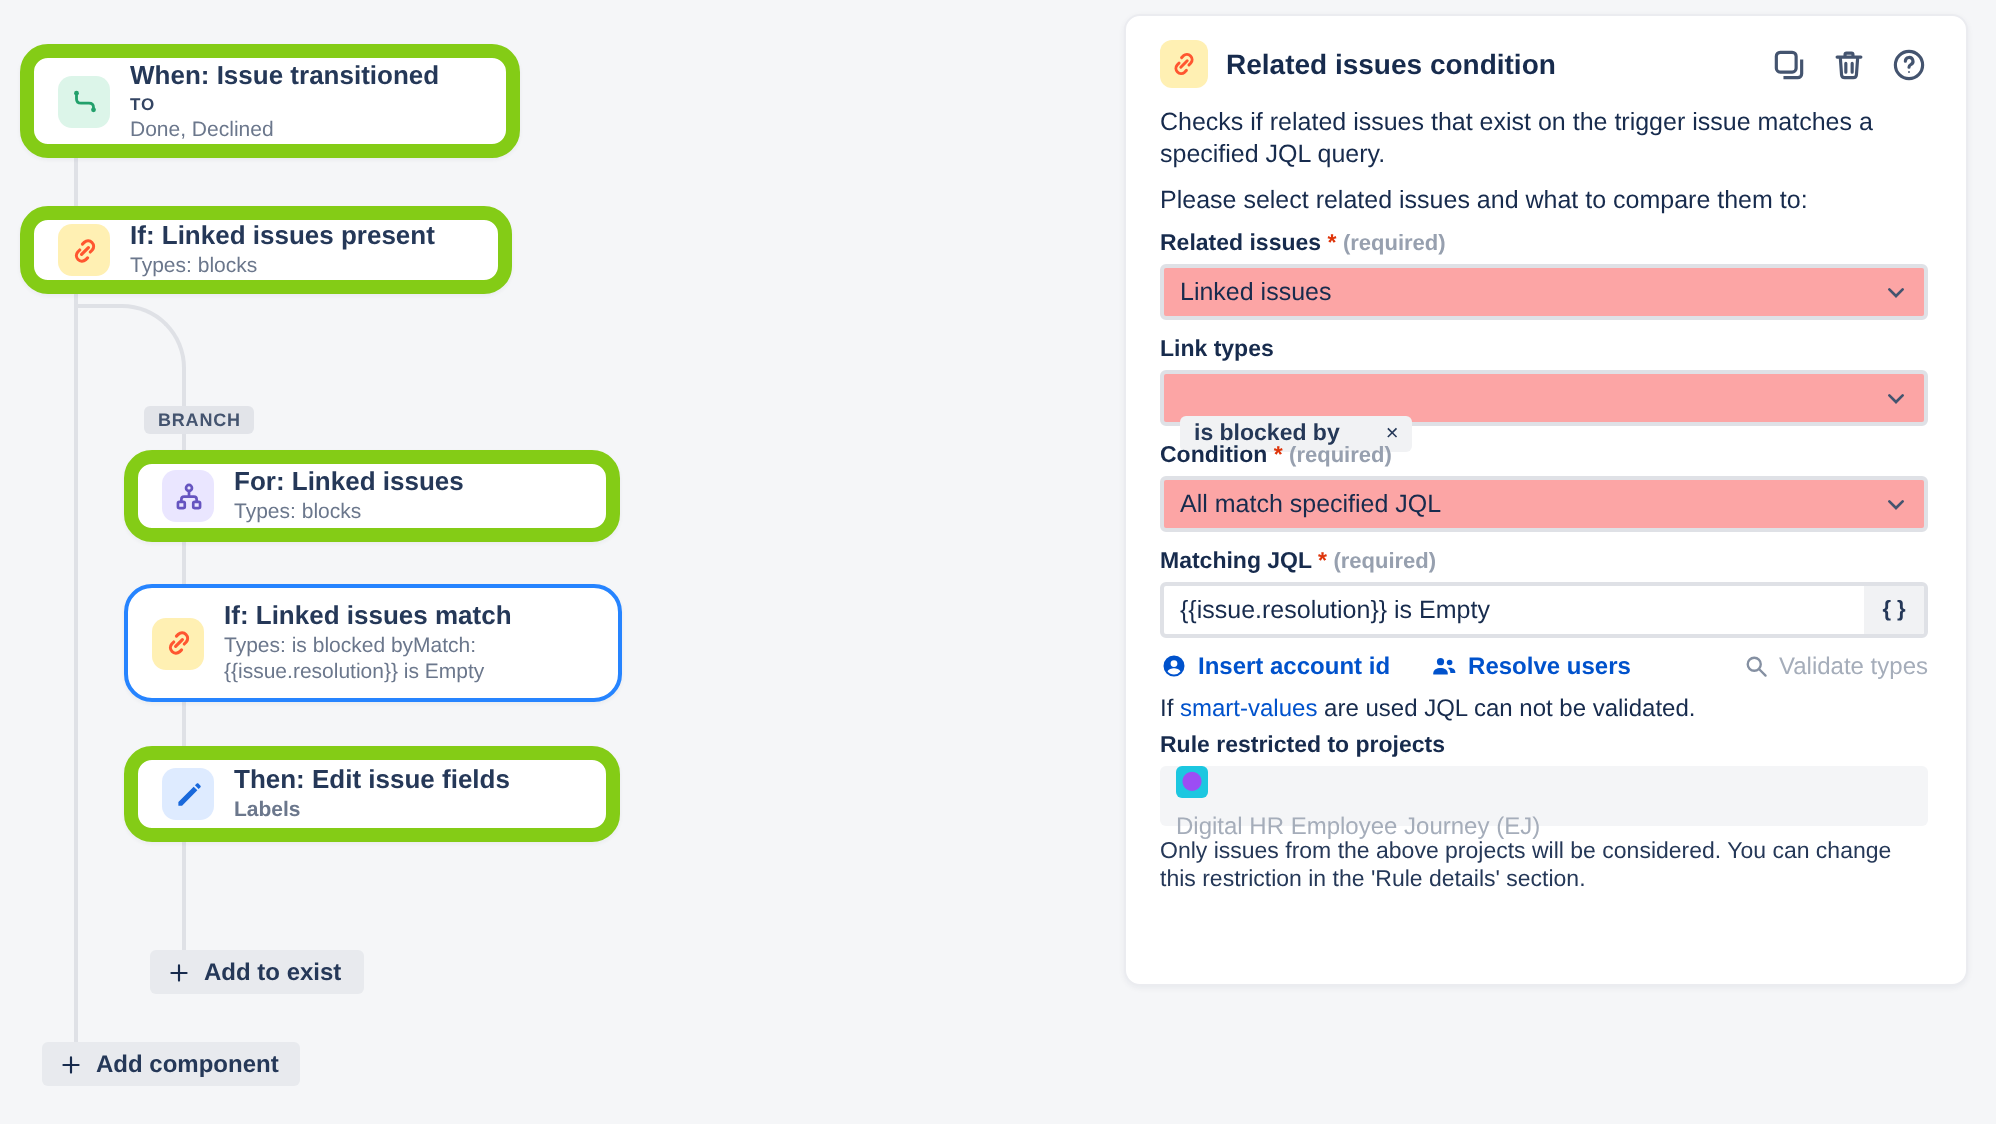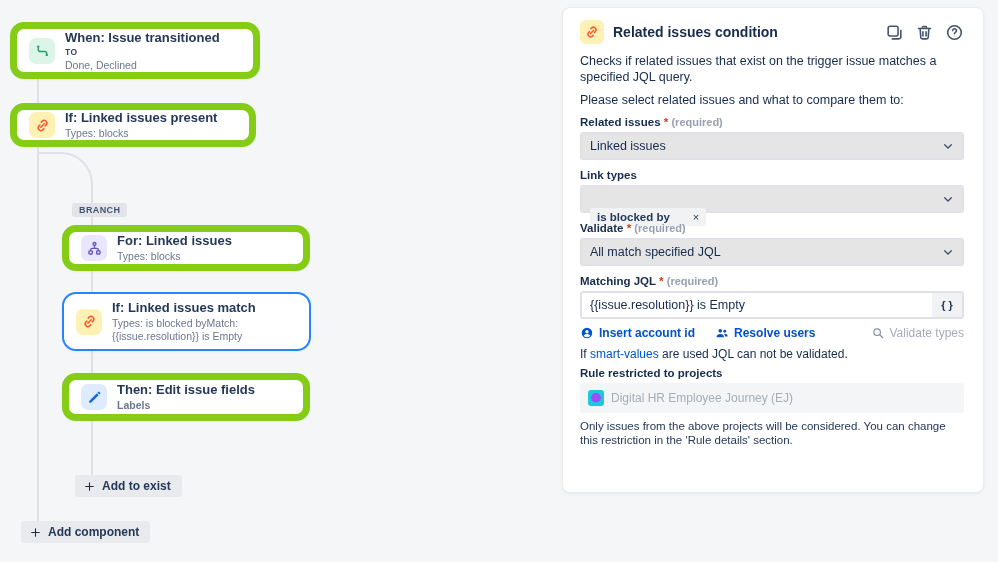--- a/index.html
+++ b/index.html
@@ -42,40 +42,40 @@
   .ptitle{font-size:14px;font-weight:bold;color:#172B4D;flex:1;}
   .pactions{display:flex;gap:11px;align-items:center;}
   .pactions svg{width:19px;height:19px;cursor:pointer;display:block;}
   .pdesc{margin-top:9px;font-size:12.5px;line-height:16px;}
   .pinstr{margin-top:8px;font-size:12.5px;}
   .flabel{margin-top:9px;font-size:11.5px;font-weight:bold;color:#172B4D;}
   .req{color:#DE350B;}
   .reqhint{color:#97A0AF;font-weight:bold;font-size:11px;}
   .select{margin-top:4px;height:28px;border:2px solid #DFE1E6;border-radius:3px;display:flex;
     align-items:center;padding:0 6px 0 8px;font-size:12.5px;color:#172B4D;
-    justify-content:space-between;cursor:pointer;box-sizing:border-box;background:#e5e5e5;}
+    justify-content:space-between;cursor:pointer;box-sizing:border-box;background:#fca5a5;}
   .select svg{width:16px;height:16px;flex:none;}
   .tag{background:#F1F2F4;border-radius:3px;padding:3px 7px;font-size:11.5px;font-weight:bold;
     color:#253858;display:flex;gap:23px;align-items:center;margin-top:35px;}
   .tag .x{cursor:pointer;font-size:11px;font-weight:normal;}
   .jqlwrap{margin-top:4px;height:28px;border:2px solid #DFE1E6;border-radius:3px;display:flex;
     align-items:stretch;box-sizing:border-box;overflow:hidden;background:#fff;}
   .jqlwrap input{border:none;outline:none;flex:1;font-size:12.5px;color:#172B4D;padding:0 8px;
     font-family:inherit;background:transparent;}
   .braces{width:30px;background:#F1F2F4;display:flex;align-items:center;justify-content:center;
     font-size:11px;font-weight:bold;color:#253858;cursor:pointer;flex:none;}
   .linksrow{margin-top:7px;display:flex;align-items:center;gap:20px;font-size:12px;}
   .bluelink{color:#0052CC;font-weight:bold;display:flex;gap:5px;align-items:center;cursor:pointer;}
   .bluelink svg{width:14px;height:14px;}
   .validate{margin-left:auto;color:#A5ADBA;display:flex;gap:5px;align-items:center;cursor:pointer;}
   .validate svg{width:14px;height:14px;}
   .note{margin-top:7px;font-size:12px;}
   .note .svlink{color:#0052CC;cursor:pointer;}
   .projfield{margin-top:4px;height:30px;background:#F4F5F7;border-radius:3px;display:flex;
-    align-items:center;padding:0 8px;gap:7px;box-sizing:border-box;}
+    padding:0 8px;gap:7px;box-sizing:border-box;flex-direction:column;}
   .pavatar{width:16px;height:16px;border-radius:3px;flex:none;
     background:radial-gradient(circle at 50% 48%, #9C4DF4 0 4.5px, #1CC7E0 5px);}
   .projname{font-size:12px;color:#A5ADBA;}
   .pnote{margin-top:7px;font-size:11.5px;line-height:13.5px;color:#253858;}
   .btnrow{margin-top:11px;display:flex;gap:8px;}
   .backbtn{flex:1;background:transparent;border:none;font-size:12.5px;font-weight:bold;
     color:#253858;font-family:inherit;cursor:pointer;height:25px;}
   .nextbtn{flex:1;background:#F0F1F4;border:none;border-radius:3px;font-size:12.5px;
     font-weight:bold;color:#253858;font-family:inherit;cursor:pointer;height:25px;}
 </style>
@@ -223,21 +223,21 @@
     <span class="tag">
       <span>is blocked by</span>
       <span class="x">×</span>
     </span>
     <svg viewBox="0 0 24 24" fill="none" stroke="#44546F" stroke-width="2" stroke-linecap="round">
         <path d="M7 10l5 5 5-5"></path>
       </svg>
   </div>
 
   <div class="flabel">
-    <span>Validate</span>
+    <span>Condition</span>
     <span class="req">*</span>
     <span class="reqhint">(required)</span>
   </div>
   <div class="select">
     <span>All match specified JQL</span>
     <svg viewBox="0 0 24 24" fill="none" stroke="#44546F" stroke-width="2" stroke-linecap="round">
         <path d="M7 10l5 5 5-5"></path>
       </svg>
   </div>
 

